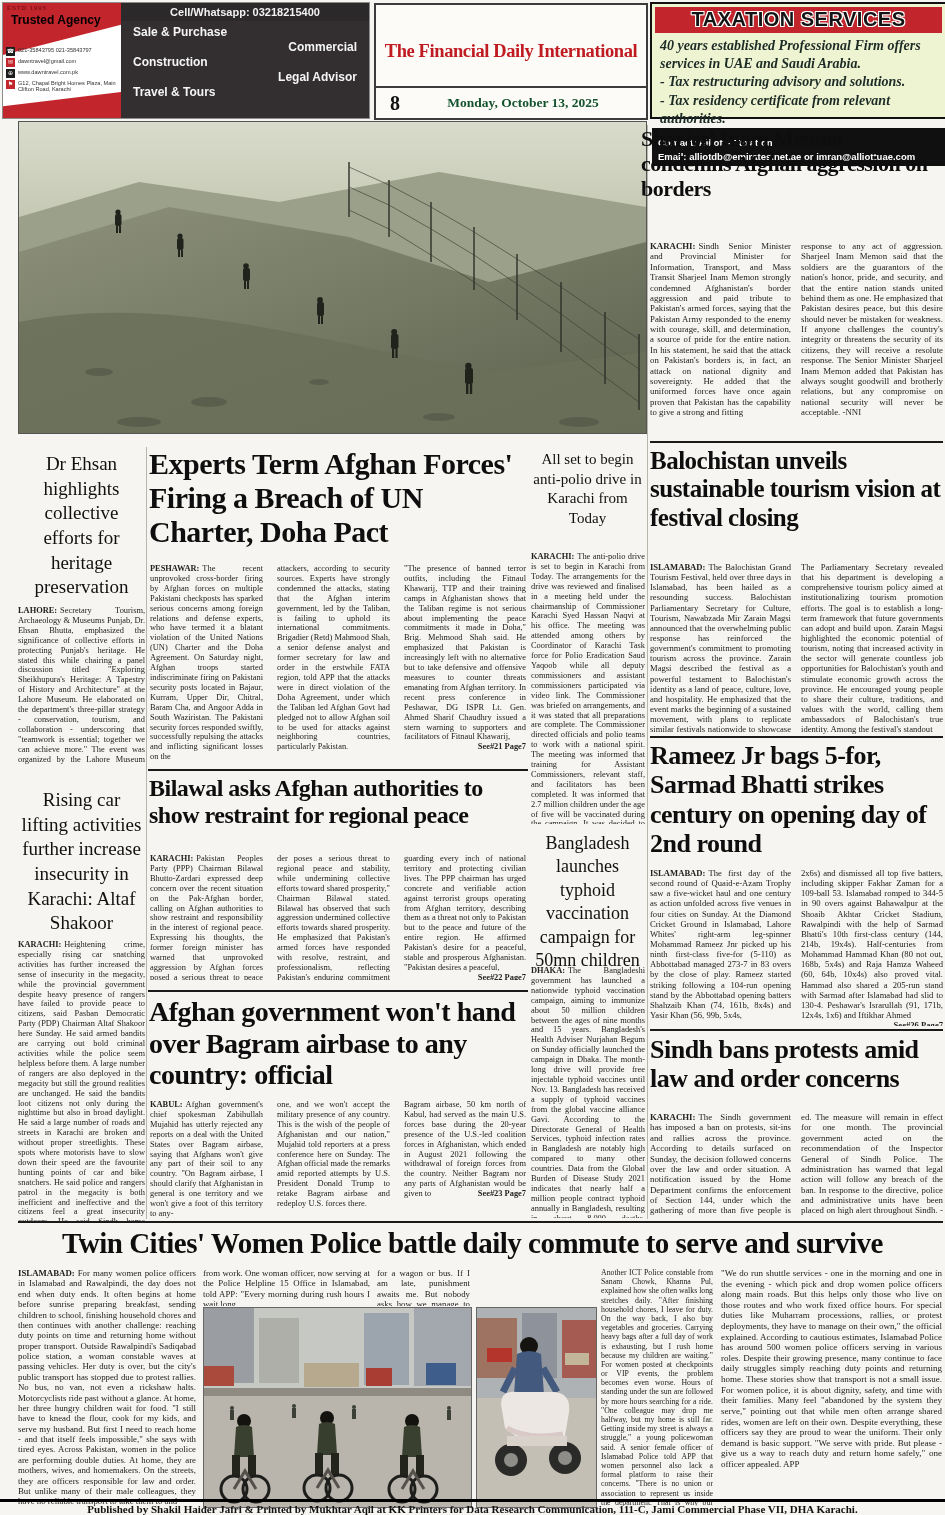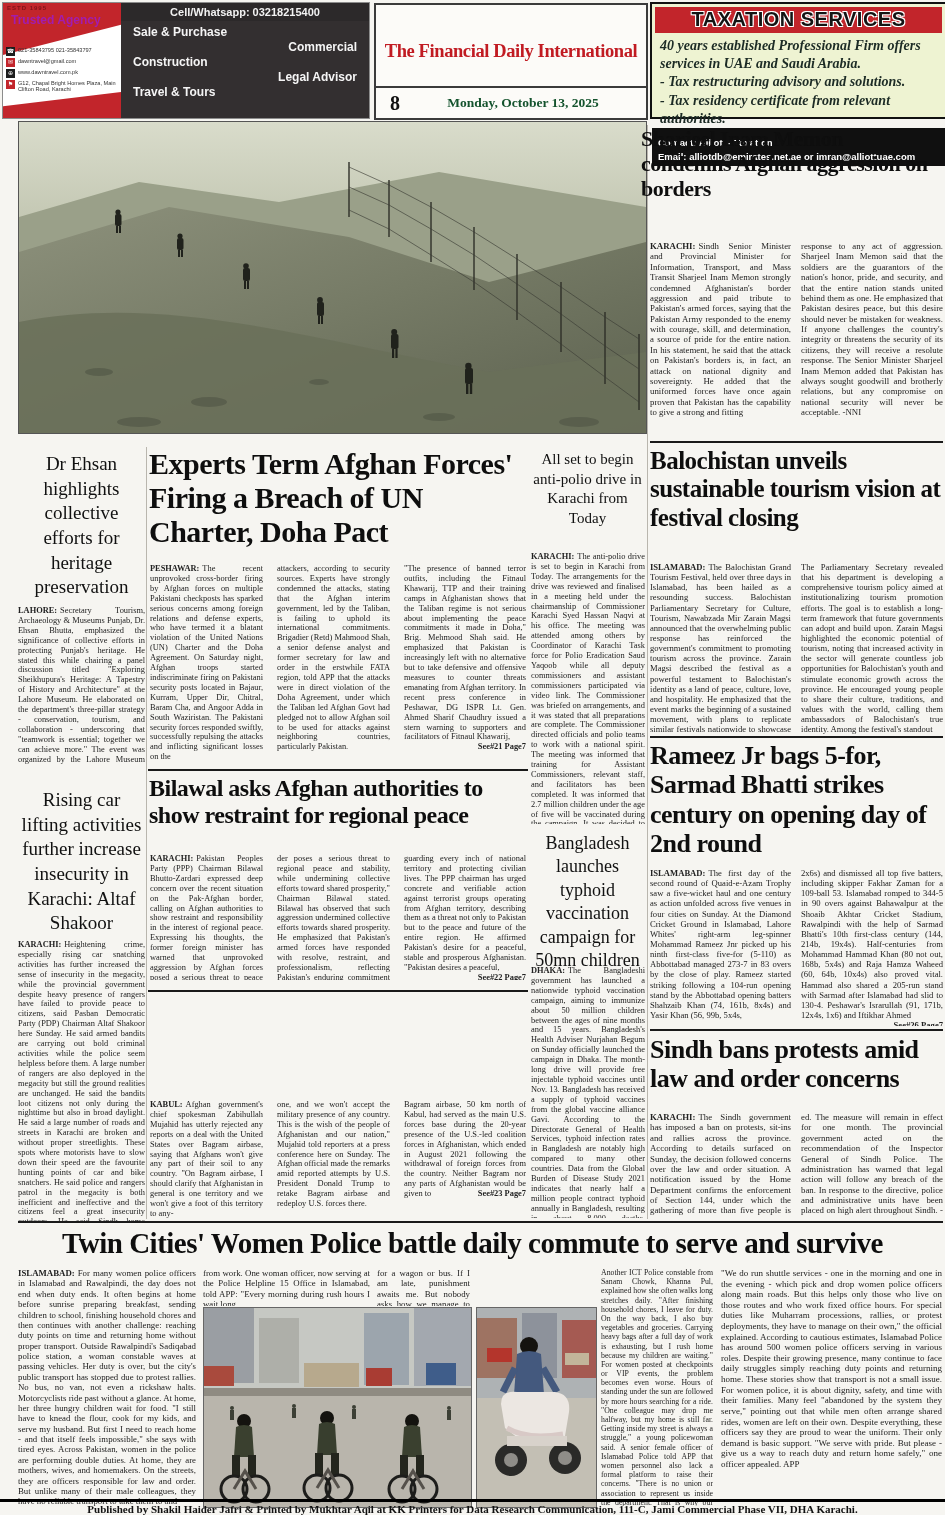--- a/index.html
+++ b/index.html
@@ -12,21 +12,21 @@
   .dateline{font-weight:bold;margin-right:3px;}
   .see{font-weight:bold;float:right;}
   .hrule{border-top:2px solid #1a1a1a;height:0;}
   .vrule{width:0;border-left:1px solid #b9b6ae;}
   
   #ad-dawn{left:2px;top:2px;width:366px;height:115px;display:flex;background:#fff;border:1px solid #8c8c8c;font-family:"Liberation Sans",sans-serif;}
   .dawn-left{width:118px;position:relative;background:#fff;overflow:hidden;}
   .dawn-red-top{position:absolute;left:0;top:0;width:100%;height:52px;background:#c2252b;clip-path:polygon(0 0,100% 0,100% 42%,0 100%);}
   .dawn-red-bot{position:absolute;left:0;bottom:0;width:100%;height:26px;background:#c2252b;clip-path:polygon(0 100%,100% 100%,100% 0,0 55%);}
   .dawn-estd{position:absolute;left:4px;top:2px;font-size:6px;font-weight:bold;color:#7e1318;letter-spacing:1px;}
-  .dawn-trusted{position:absolute;left:8px;top:11px;font-size:12px;font-weight:bold;color:#a21caf;line-height:1.1;}
+  .dawn-trusted{position:absolute;left:8px;top:11px;font-size:12px;font-weight:bold;color:#000000;line-height:1.1;}
   .dawn-contacts{position:absolute;left:3px;top:44px;width:110px;}
   .dawn-crow{display:flex;align-items:flex-start;margin-bottom:2px;}
   .dawn-cicon{width:9px;height:9px;background:#1d1d1d;color:#fff;font-size:6px;line-height:9px;text-align:center;margin-right:3px;flex:none;}
   .dawn-cicon.red{background:#c2252b;}
   .dawn-ctext{font-size:5.6px;color:#333;line-height:1.15;}
   .dawn-right{flex:1;display:flex;flex-direction:column;background:#332f30;}
   .dawn-cell{background:#2c292a;color:#f2f2f2;font-weight:bold;font-size:11px;text-align:center;padding:3px 4px;}
   .dawn-title{background:#c2252b;color:#fff;font-weight:bold;font-size:15px;text-align:center;padding:3px 26px 4px;line-height:1.12;text-shadow:1px 1px 1px #5e0d10;}
   .dawn-services{flex:1;color:#f5f5f5;font-weight:bold;font-size:12px;padding:4px 12px 2px;line-height:1.25;}
   .dawn-services div:nth-child(2n){text-align:right;}
@@ -227,20 +227,21 @@
   </div>
   <div class="abs col center-col2" style="top:854px;height:126px;">
     <span>der poses a serious threat to regional peace and stability, while undermining collective efforts toward shared prosperity," Chairman Bilawal stated. Bilawal has observed that such aggression undermined collective efforts towards shared prosperity. He emphasized that Pakistan's armed forces have responded with resolve, restraint, and professionalism, reflecting Pakistan's enduring commitment to peace and stability while safe-</span>
   </div>
   <div class="abs col center-col3" style="top:854px;height:126px;">
     <span>guarding every inch of national territory and protecting civilian lives. The PPP chairman has urged concrete and verifiable action against terrorist groups operating from Afghan territory, describing them as a threat not only to Pakistan but to the peace and future of the entire region. He affirmed Pakistan's desire for a peaceful, stable and prosperous Afghanistan. "Pakistan desires a peaceful,</span>
     <b class="see">See#22 Page7</b>
   </div>
 
   <div class="abs hrule" style="left:148px;top:990px;width:380px;"></div>
+  <div class="abs headline" style="left:149px;top:996px;width:380px;height:100px;font-size:28px;">Afghan government won't hand over Bagram airbase to any country: official</div>
   <div class="abs col center-col2" style="top:1100px;height:118px;">
     <span>one, and we won't accept the military presence of any country. This is the wish of the people of Afghanistan and our nation," Mujahid told reporters at a press conference here on Sunday. The Afghan official made the remarks amid reported attempts by U.S. President Donald Trump to retake Bagram airbase and redeploy U.S. forces there.</span>
   </div>
   <div class="abs col center-col1" style="top:1100px;height:118px;">
     <b class="dateline">KABUL:</b><span>Afghan government's chief spokesman Zabihullah Mujahid has utterly rejected any reports on a deal with the United States over Bagram airbase, saying that Afghans won't give any part of their soil to any country. "On Bagram airbase, I should clarify that Afghanistan in general is one territory and we won't give a foot of this territory to any-</span>
   </div>
   <div class="abs col center-col3" style="top:1100px;height:118px;">
     <span>Bagram airbase, 50 km north of Kabul, had served as the main U.S. forces base during the 20-year presence of the U.S.-led coalition forces in Afghanistan, which ended in August 2021 following the withdrawal of foreign forces from the country. Neither Bagram nor any parts of Afghanistan would be given to</span>
     <b class="see">See#23 Page7</b>
   </div>

